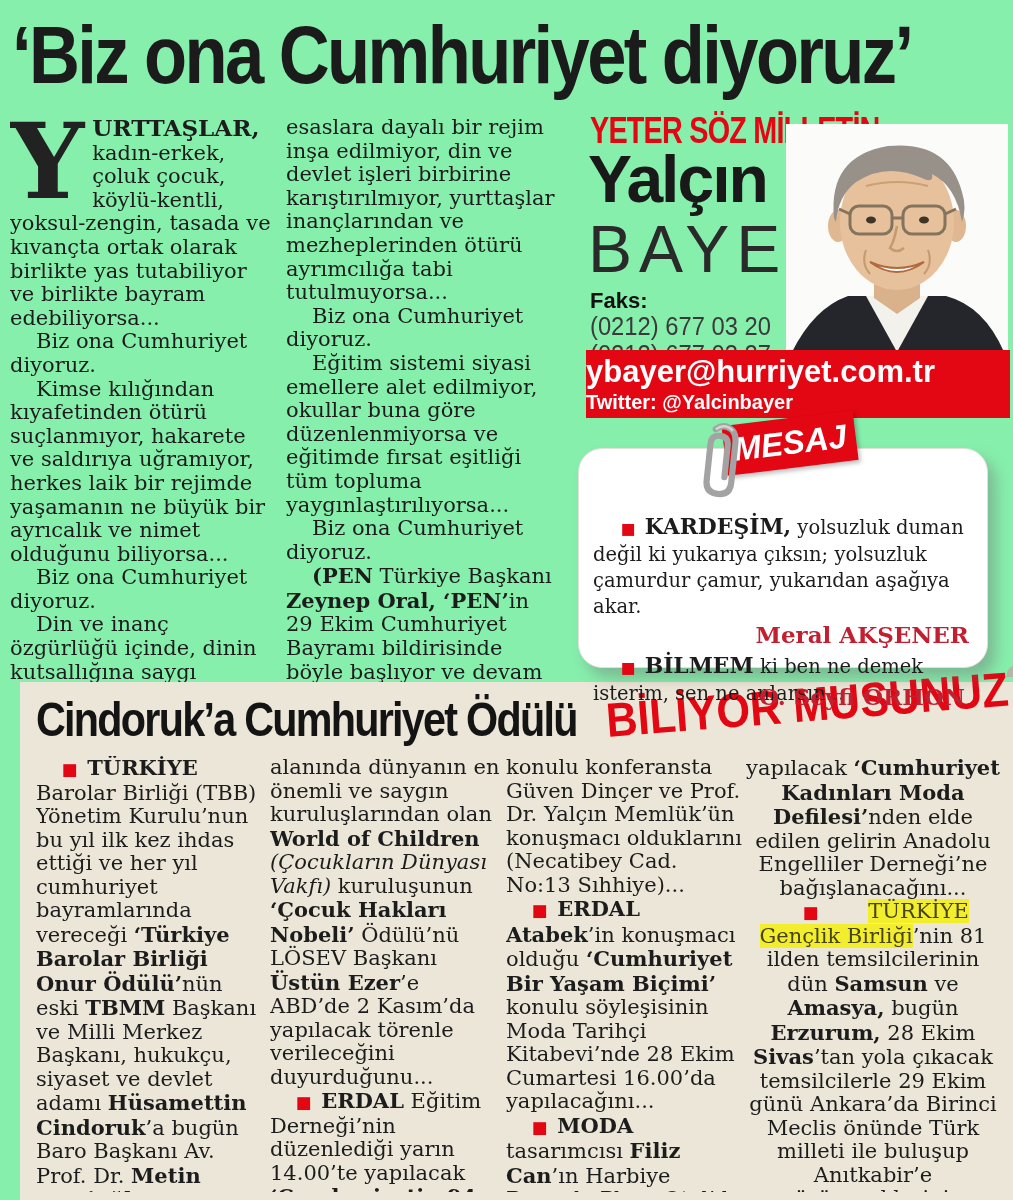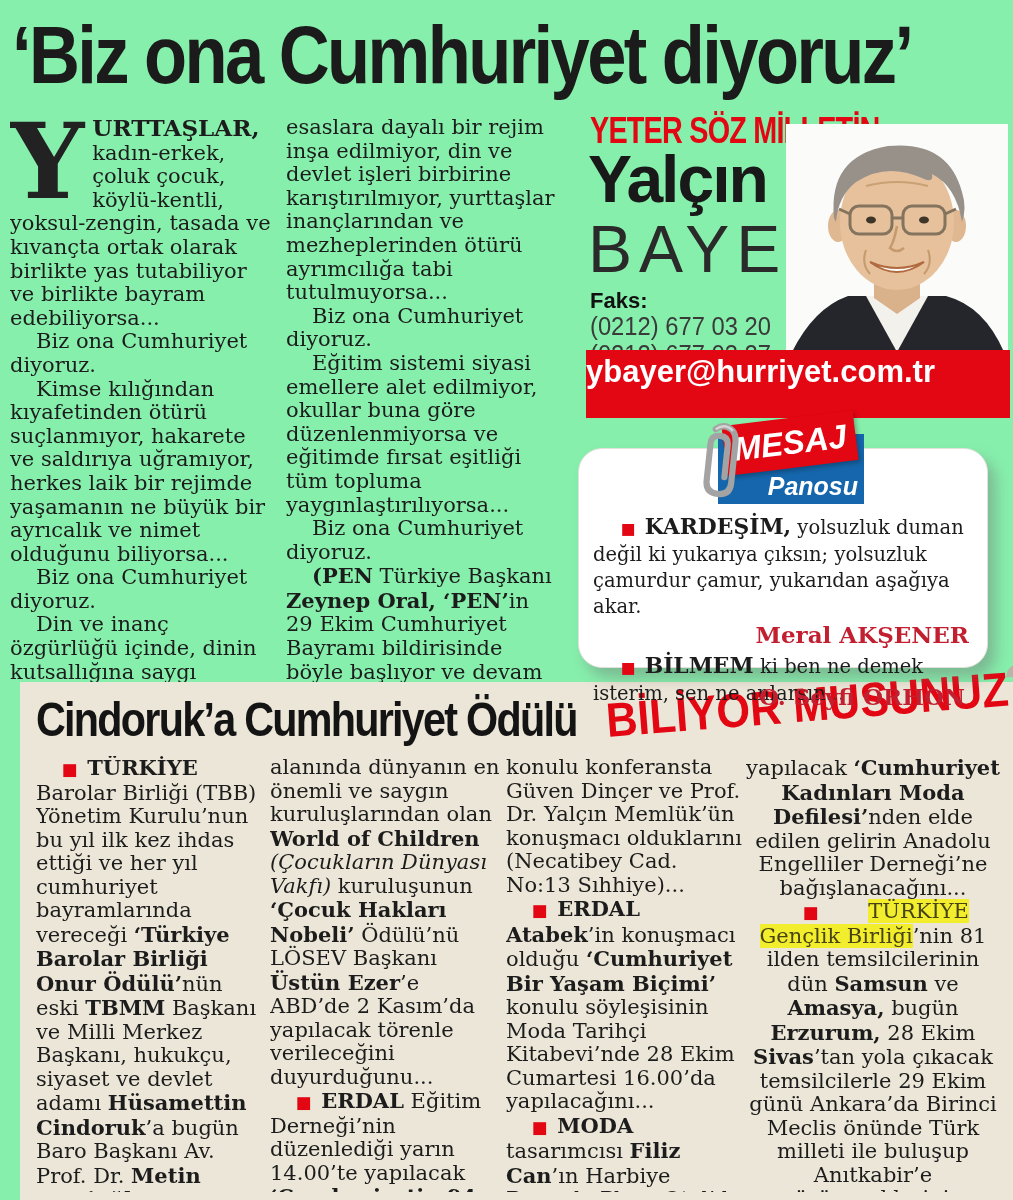--- a/index.html
+++ b/index.html
@@ -124,26 +124,24 @@
     <ellipse cx="85" cy="96" rx="5" ry="3.5" fill="#3e3428"></ellipse>
     <ellipse cx="138" cy="96" rx="5" ry="3.5" fill="#3e3428"></ellipse>
     <path d="M111 102 Q108 118 104 124 Q111 130 118 124" stroke="#c49a6e" stroke-width="2.5" fill="none"></path>
     <path d="M84 138 Q111 158 138 138 Q111 150 84 138 Z" fill="#fff" stroke="#b06a3e" stroke-width="2"></path>
     <path d="M80 126 Q75 140 84 150" stroke="#c49a6e" stroke-width="2" fill="none"></path>
     <path d="M142 126 Q147 140 138 150" stroke="#c49a6e" stroke-width="2" fill="none"></path>
   </svg>
 
   <div class="email-banner">
     <div class="email">ybayer@hurriyet.com.tr</div>
+    <div class="twitter">Twitter: @Yalcinbayer</div>
   </div>
 
   <div class="mesaj-logo">
-    <div class="mesaj-blue">
-      <span class="panosu">Panosu</span>
-    </div>
     <div class="mesaj-red">
       <span>MESAJ</span>
     </div>
     <svg class="paperclip" viewBox="0 0 34 64" xmlns="http://www.w3.org/2000/svg">
       <path d="M10 6 Q17 0 24 6 Q27 9 27 16 L27 48 Q27 58 17 58 Q7 58 7 48 L7 18 Q7 11 14 11 Q21 11 21 18 L21 44" fill="none" stroke="#a3a3a3" stroke-width="5" stroke-linecap="round"></path>
       <path d="M10 6 Q17 0 24 6" fill="none" stroke="#d4d4d4" stroke-width="2"></path>
     </svg>
   </div>
 
   <div class="mesaj-box">

